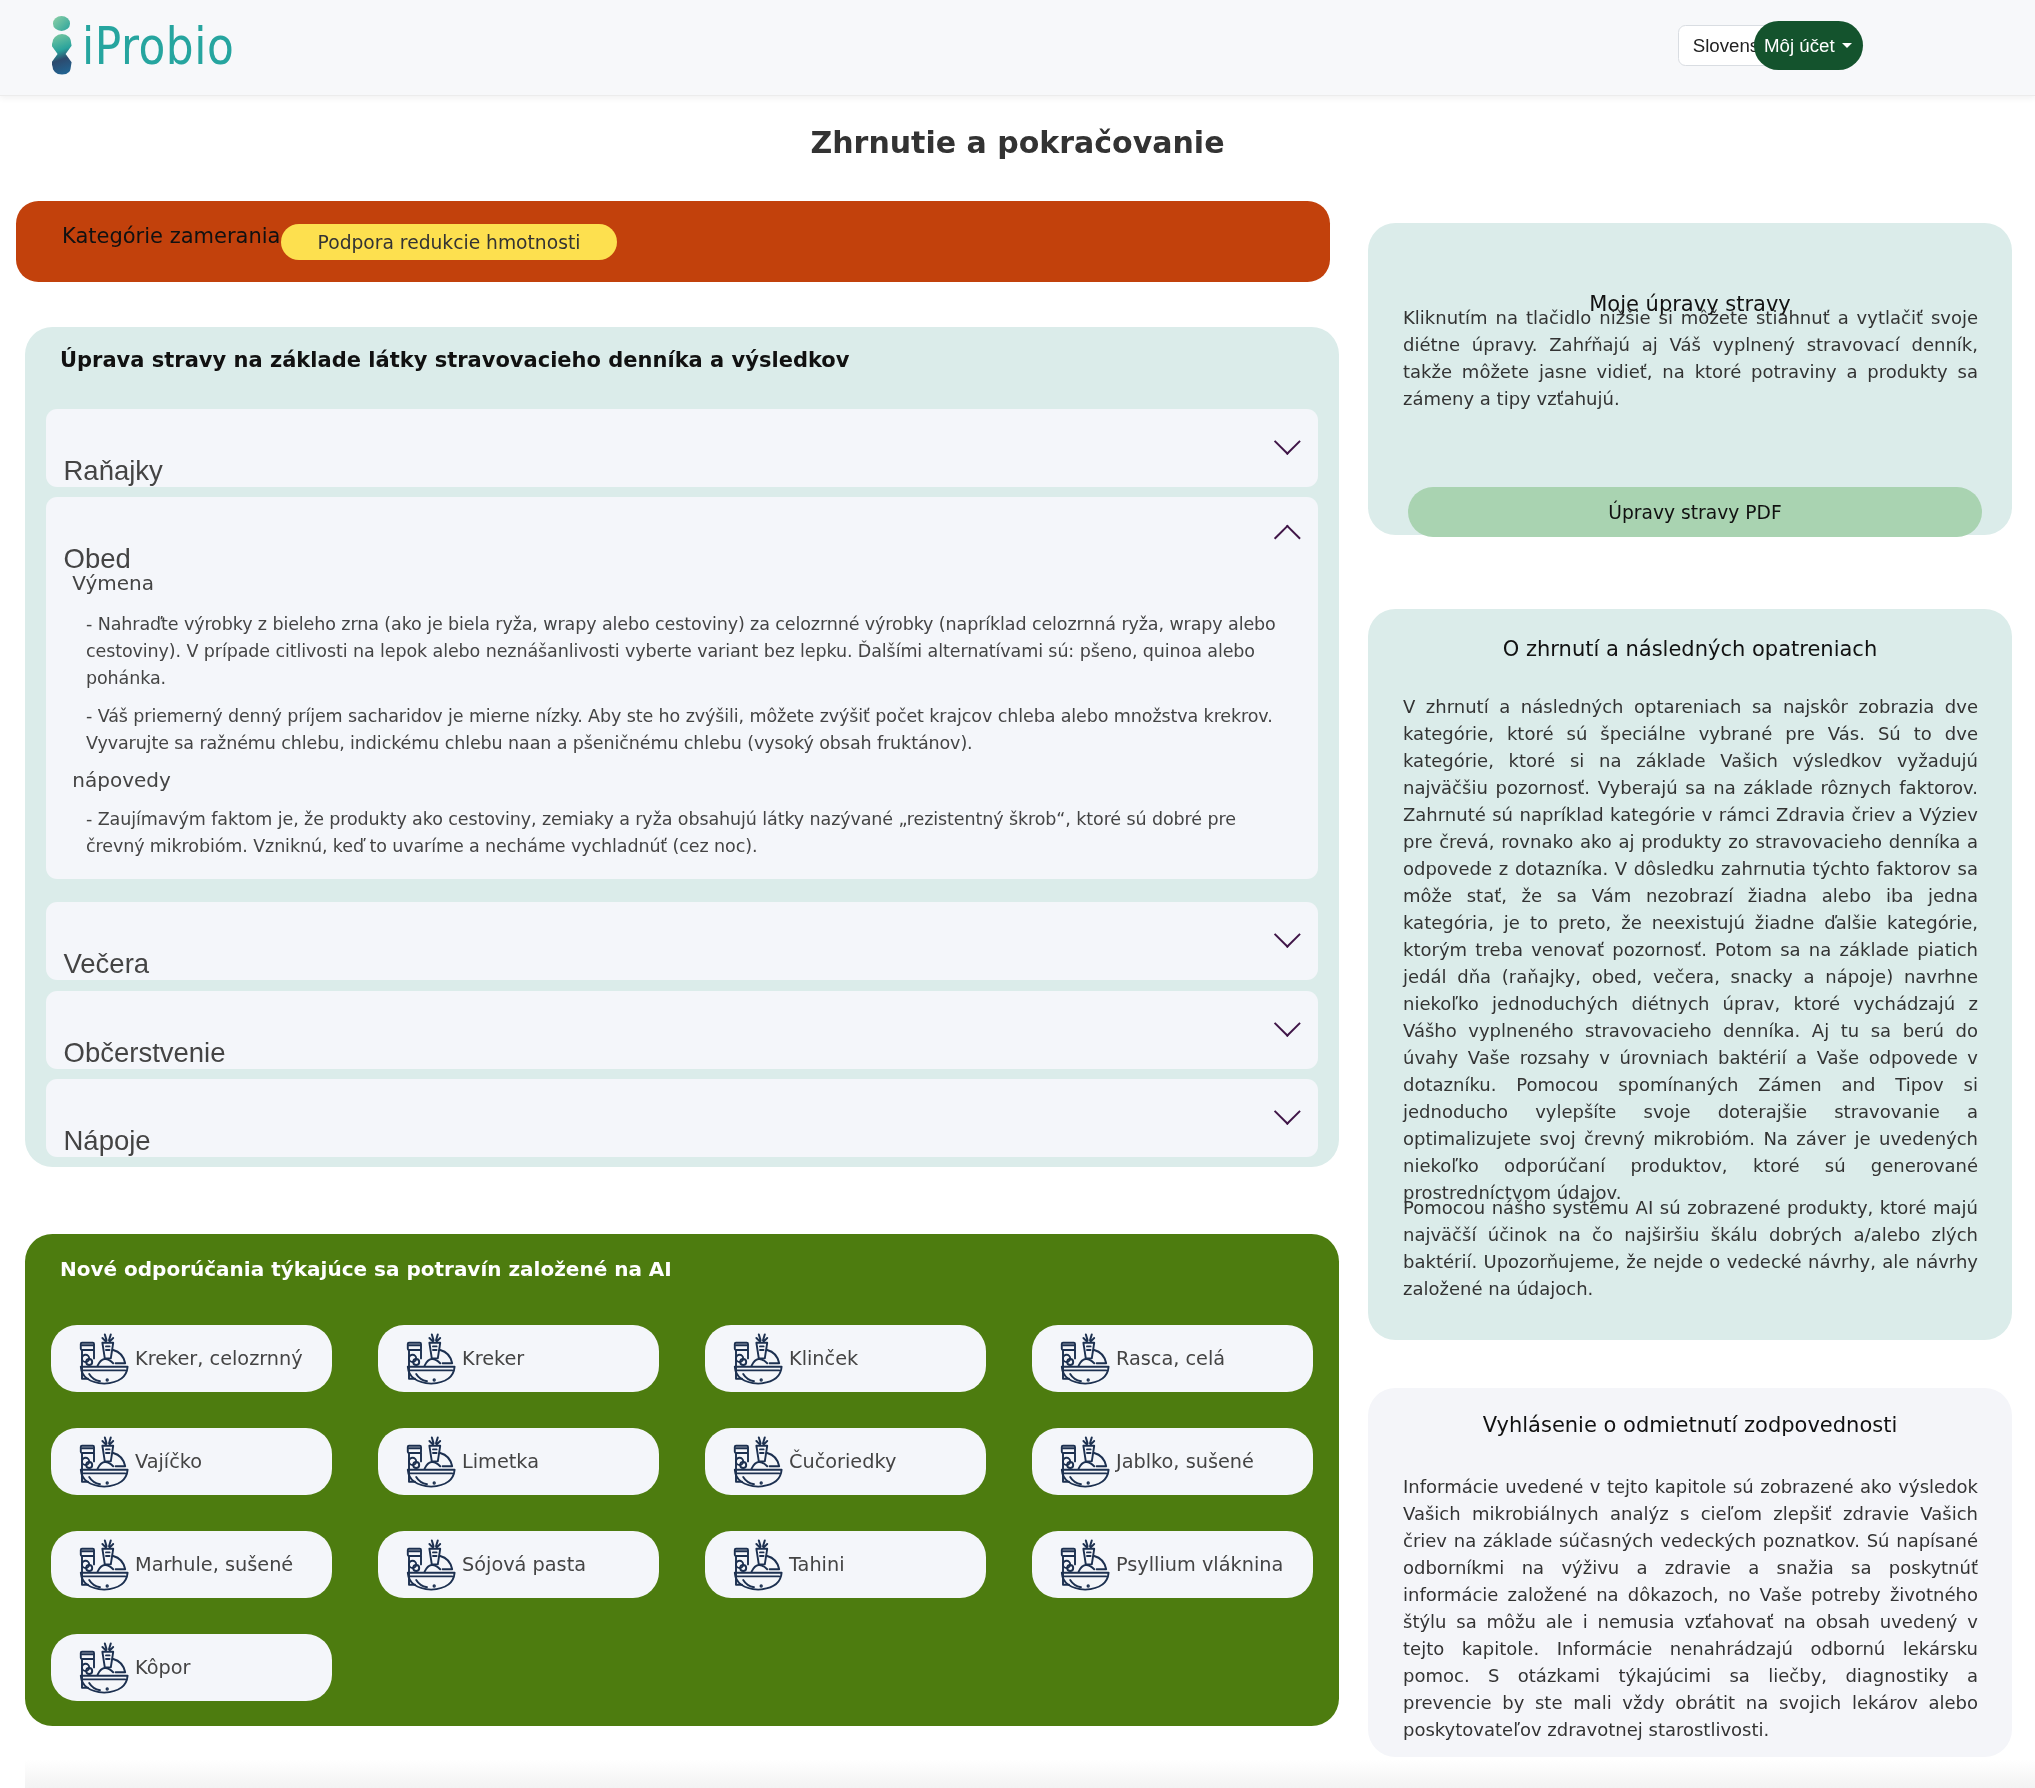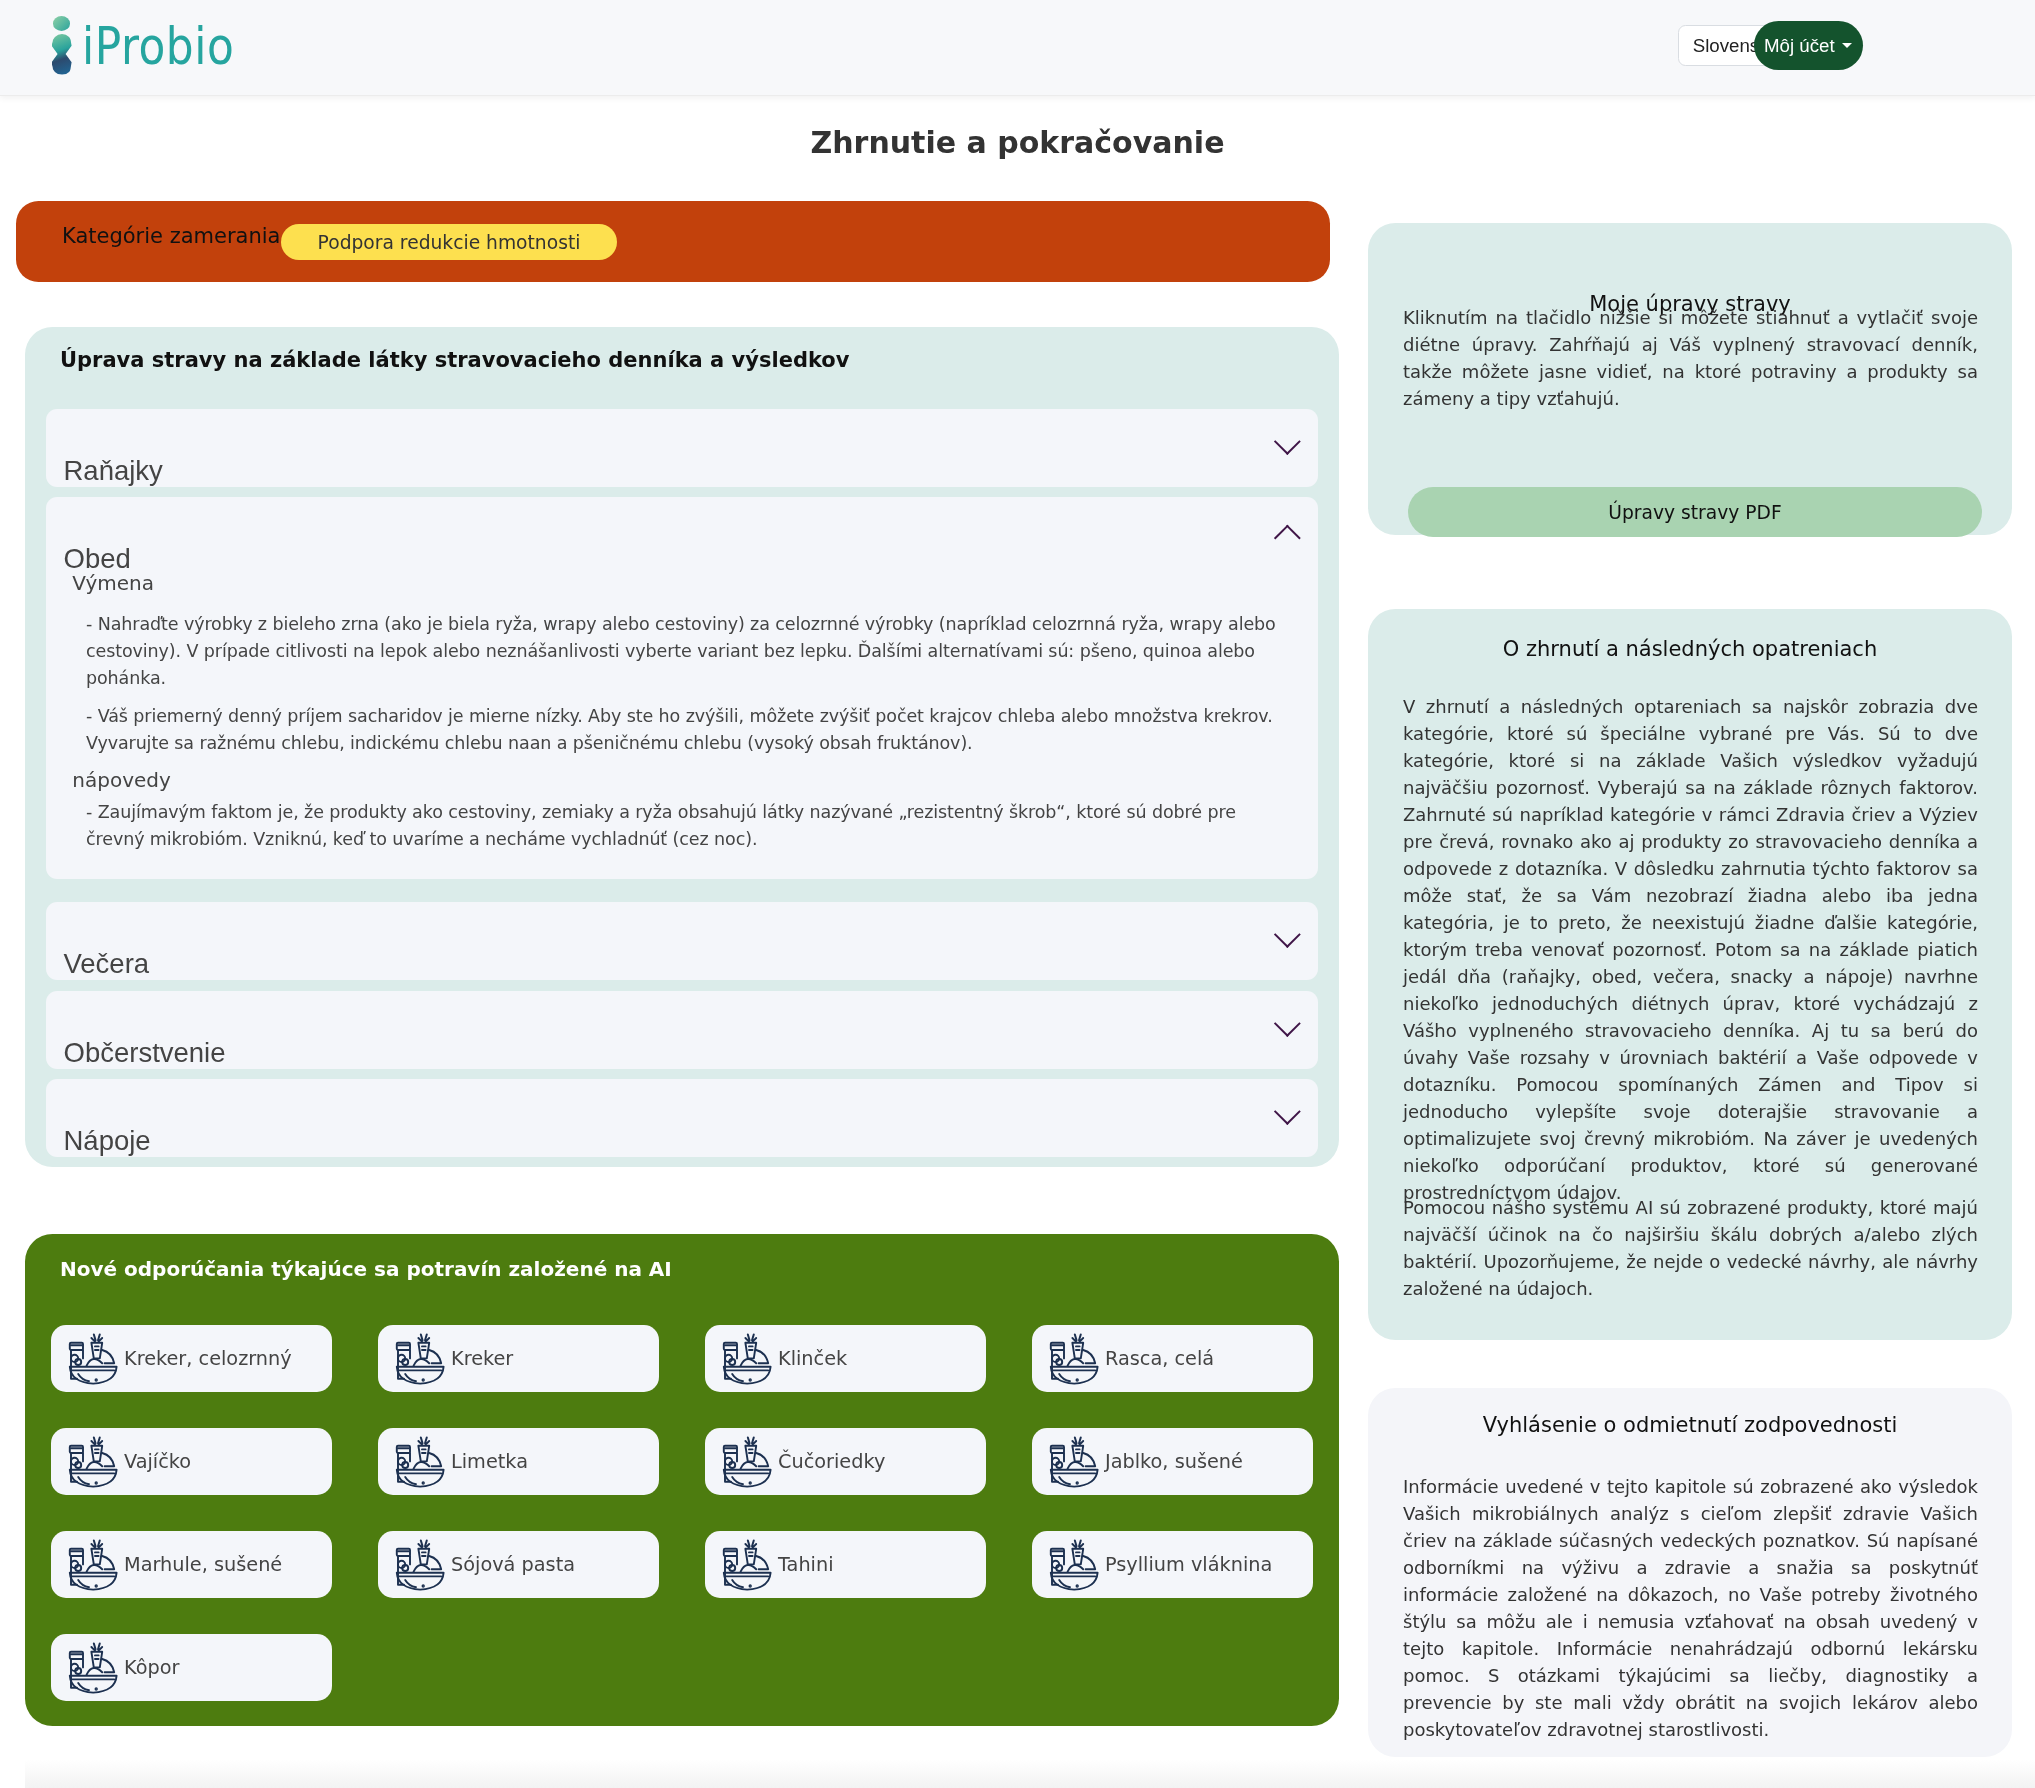--- a/index.html
+++ b/index.html
@@ -28,28 +28,28 @@
 
   
   .diet-panel { position: absolute; left: 25px; top: 327px; width: 1314px; height: 840px; background: #dbecea; border-radius: 27.5px; }
   .diet-title { position: absolute; left: 35px; top: 21px; font-size: 21px; color: #111; font-family: "DejaVu Sans", sans-serif; }
   .acc { position: absolute; left: 21px; width: 1272px; background: #f4f6fa; border-radius: 11.2px; }
   .acc-head { height: 78px; display: flex; align-items: flex-end; padding-left: 17.5px; font-size: 27.5px; color: #444; position: relative; cursor: pointer; }
   .acc-chev { position: absolute; right: 21px; top: 22.5px; width: 18.7px; height: 18.7px; border-right: 2.5px solid #3f1547; border-bottom: 2.5px solid #3f1547; transform: rotate(45deg); }
   .acc-chev.up { transform: rotate(-135deg); top: 32px; }
   .acc-body { padding: 0 25px 12.5px 27.5px; }
   .acc-sub { font-size: 20px; color: #444; margin-left: -1.2px; margin-top: -3.7px; margin-bottom: 16px; font-family: "DejaVu Sans", sans-serif; }
-  .acc-sub.second { margin-top: 5px; margin-bottom: 7px; }
+  .acc-sub.second { margin-top: 5px; margin-bottom: 14px; }
   .acc-p { font-size: 17.5px; line-height: 27px; color: #444; margin-left: 12.5px; margin-bottom: 10.6px; font-family: "DejaVu Sans", sans-serif; letter-spacing: -0.1px; }
 
   
   .ai-panel { position: absolute; left: 25px; top: 1234px; width: 1314px; height: 492px; background: #4d7c0f; border-radius: 27.5px; }
   .ai-title { position: absolute; left: 35px; top: 22.5px; font-size: 20px; color: #fff; font-family: "DejaVu Sans", sans-serif; }
   .food-grid { position: absolute; left: 26px; top: 91px; display: grid; grid-template-columns: repeat(4, 281px); column-gap: 46px; row-gap: 36px; }
-  .food-card { width: 281px; height: 67px; background: #f4f6fa; border-radius: 15px; display: flex; align-items: center; padding-left: 14px; cursor: pointer; }
+  .food-card { width: 281px; height: 67px; background: #f4f6fa; border-radius: 26px; display: flex; align-items: center; padding-left: 25px; cursor: pointer; }
   .food-icon { width: 54px; height: 54px; margin-right: 5px; flex: none; }
   .food-name { font-size: 19.3px; color: #444; font-family: "DejaVu Sans", sans-serif; }
 
   .bottom-fade { position: absolute; left: 25px; top: 1760px; width: 2010px; height: 29px; background: linear-gradient(#fff,#f2f2f2); }
 
   
   .rcard { position: absolute; left: 1368px; width: 644px; border-radius: 27.5px; }
   .rcard h3 { text-align: center; font-weight: normal; font-size: 21px; color: #111; font-family: "DejaVu Sans", sans-serif; }
   .rcard p { font-size: 18px; line-height: 27px; color: #333; text-align: justify; font-family: "DejaVu Sans", sans-serif; }
   .card-edits { top: 223px; height: 312px; background: #dbecea; }

